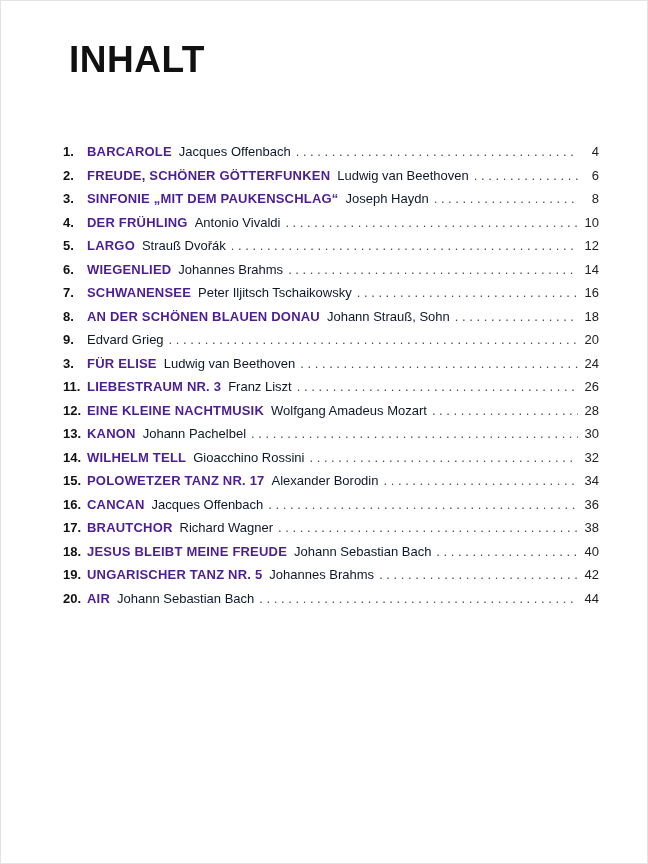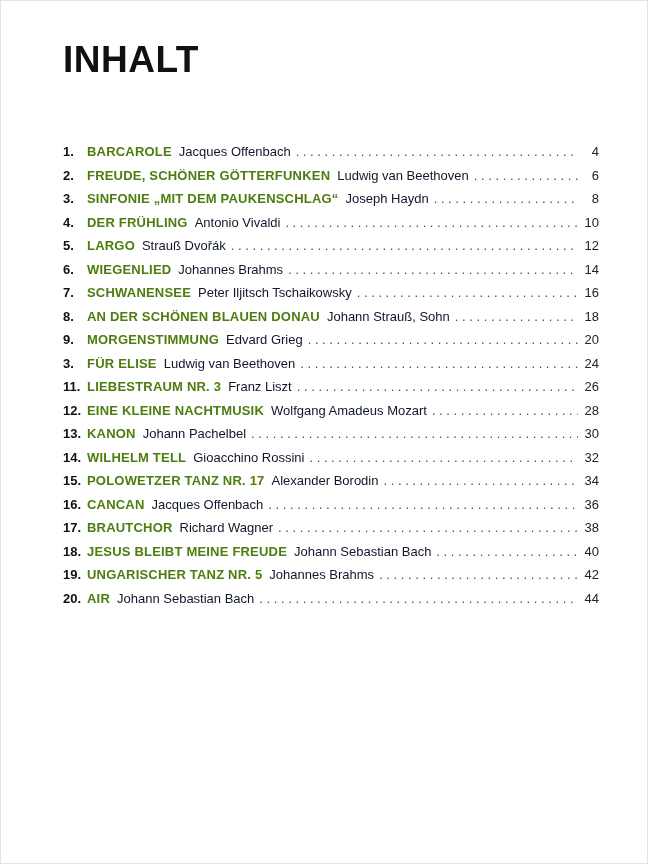--- a/index.html
+++ b/index.html
@@ -20,42 +20,42 @@
     box-sizing: border-box;
     width: 100%;
     height: 100%;
     padding: 40px 48px 40px 62px;
   }
   .page-title {
     font-size: 37px;
     font-weight: bold;
     letter-spacing: 0.5px;
     color: #111111;
-    margin: 0 0 62px 0;
+    margin: 0 0 62px 6px;
     line-height: 1;
   }
   .toc-list {
     display: block;
   }
   .toc-row {
     display: flex;
     align-items: baseline;
     font-size: 13px;
     line-height: 23.5px;
     height: 23.5px;
     white-space: nowrap;
   }
   .entry-number {
     flex: 0 0 24px;
     font-weight: bold;
     color: #111111;
   }
   .entry-title {
     font-weight: bold;
-    color: #4d7c0f;
+    color: #4c1d95;
     letter-spacing: 0.2px;
     margin-right: 7px;
   }
   .entry-composer {
     font-weight: normal;
     color: #0f172a;
   }
   .leader {
     flex: 1 1 auto;
     overflow: hidden;
@@ -141,21 +141,20 @@
   <div class="toc-row">
     <span class="entry-number">8.</span>
     <span class="entry-title">AN DER SCHÖNEN BLAUEN DONAU</span>
     <span class="entry-composer">Johann Strauß, Sohn</span>
     <span class="leader"></span>
     <span class="entry-page">18</span>
   </div>
 
   <div class="toc-row">
     <span class="entry-number">9.</span>
-    <span class="entry-title">MORGENSTIMMUNG</span>
     <span class="entry-composer">Edvard Grieg</span>
     <span class="leader"></span>
     <span class="entry-page">20</span>
   </div>
 
   <div class="toc-row">
     <span class="entry-number">3.</span>
     <span class="entry-title">FÜR ELISE</span>
     <span class="entry-composer">Ludwig van Beethoven</span>
     <span class="leader"></span>

